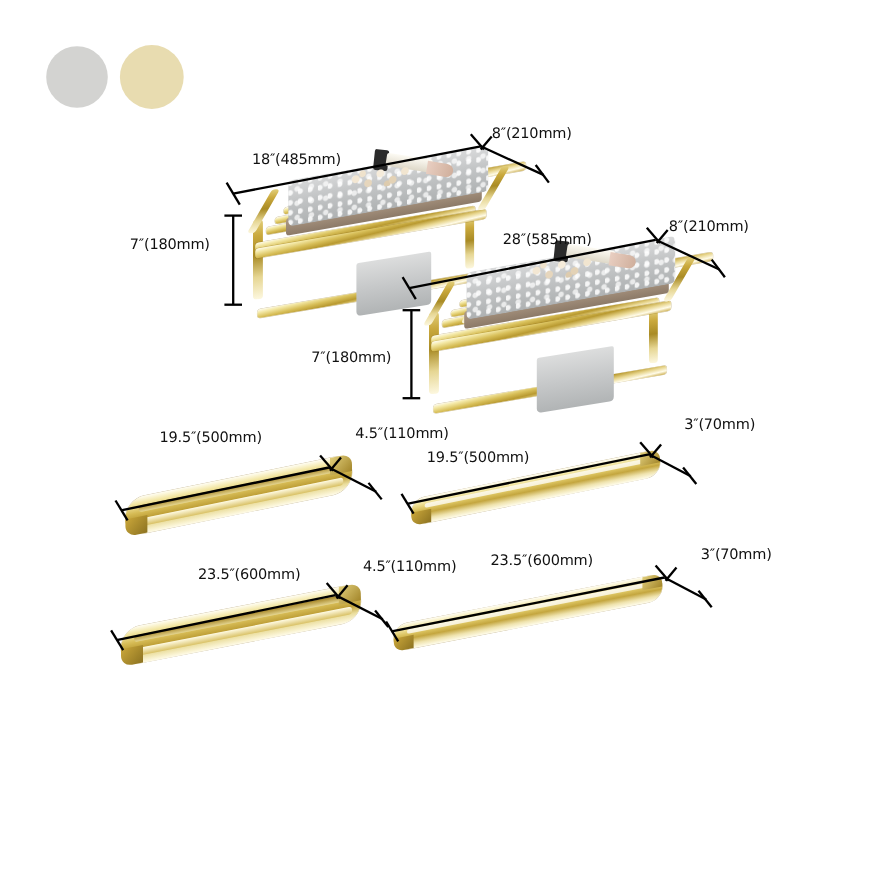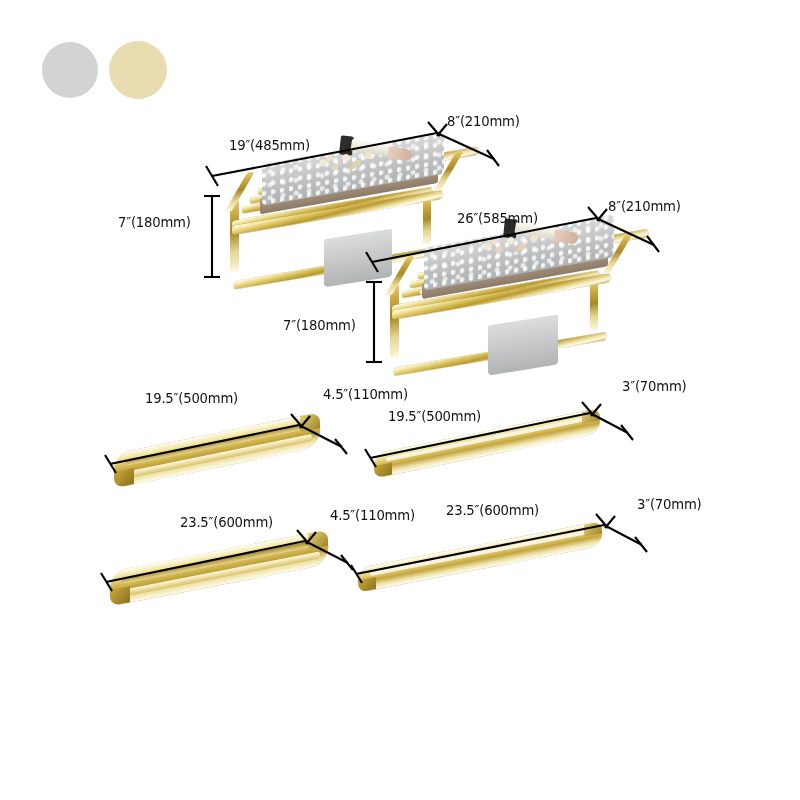--- a/index.html
+++ b/index.html
@@ -268,25 +268,25 @@
       <line x1="356" y1="574" x2="604" y2="525"></line>
       <line x1="351" y1="565" x2="362" y2="583"></line>
       <line x1="596" y1="514" x2="608" y2="528"></line>
       <line x1="615" y1="516" x2="605" y2="528"></line>
 
       <line x1="604" y1="525" x2="642" y2="545"></line>
       <line x1="635" y1="537" x2="647" y2="552"></line>
     </g>
   </svg>
 
-  <div class="dim" style="left:229px;top:138px;">19″(485mm)</div>
+  <div class="dim" style="left:229px;top:138px;">18″(485mm)</div>
   <div class="dim" style="left:447px;top:114px;">8″(210mm)</div>
   <div class="dim" style="left:118px;top:215px;">7″(180mm)</div>
 
-  <div class="dim" style="left:457px;top:211px;">26″(585mm)</div>
+  <div class="dim" style="left:457px;top:211px;">28″(585mm)</div>
   <div class="dim" style="left:608px;top:199px;">8″(210mm)</div>
   <div class="dim" style="left:283px;top:318px;">7″(180mm)</div>
 
   <div class="dim" style="left:145px;top:391px;">19.5″(500mm)</div>
   <div class="dim" style="left:323px;top:387px;">4.5″(110mm)</div>
 
   <div class="dim" style="left:388px;top:409px;">19.5″(500mm)</div>
   <div class="dim" style="left:622px;top:379px;">3″(70mm)</div>
 
   <div class="dim" style="left:180px;top:515px;">23.5″(600mm)</div>

